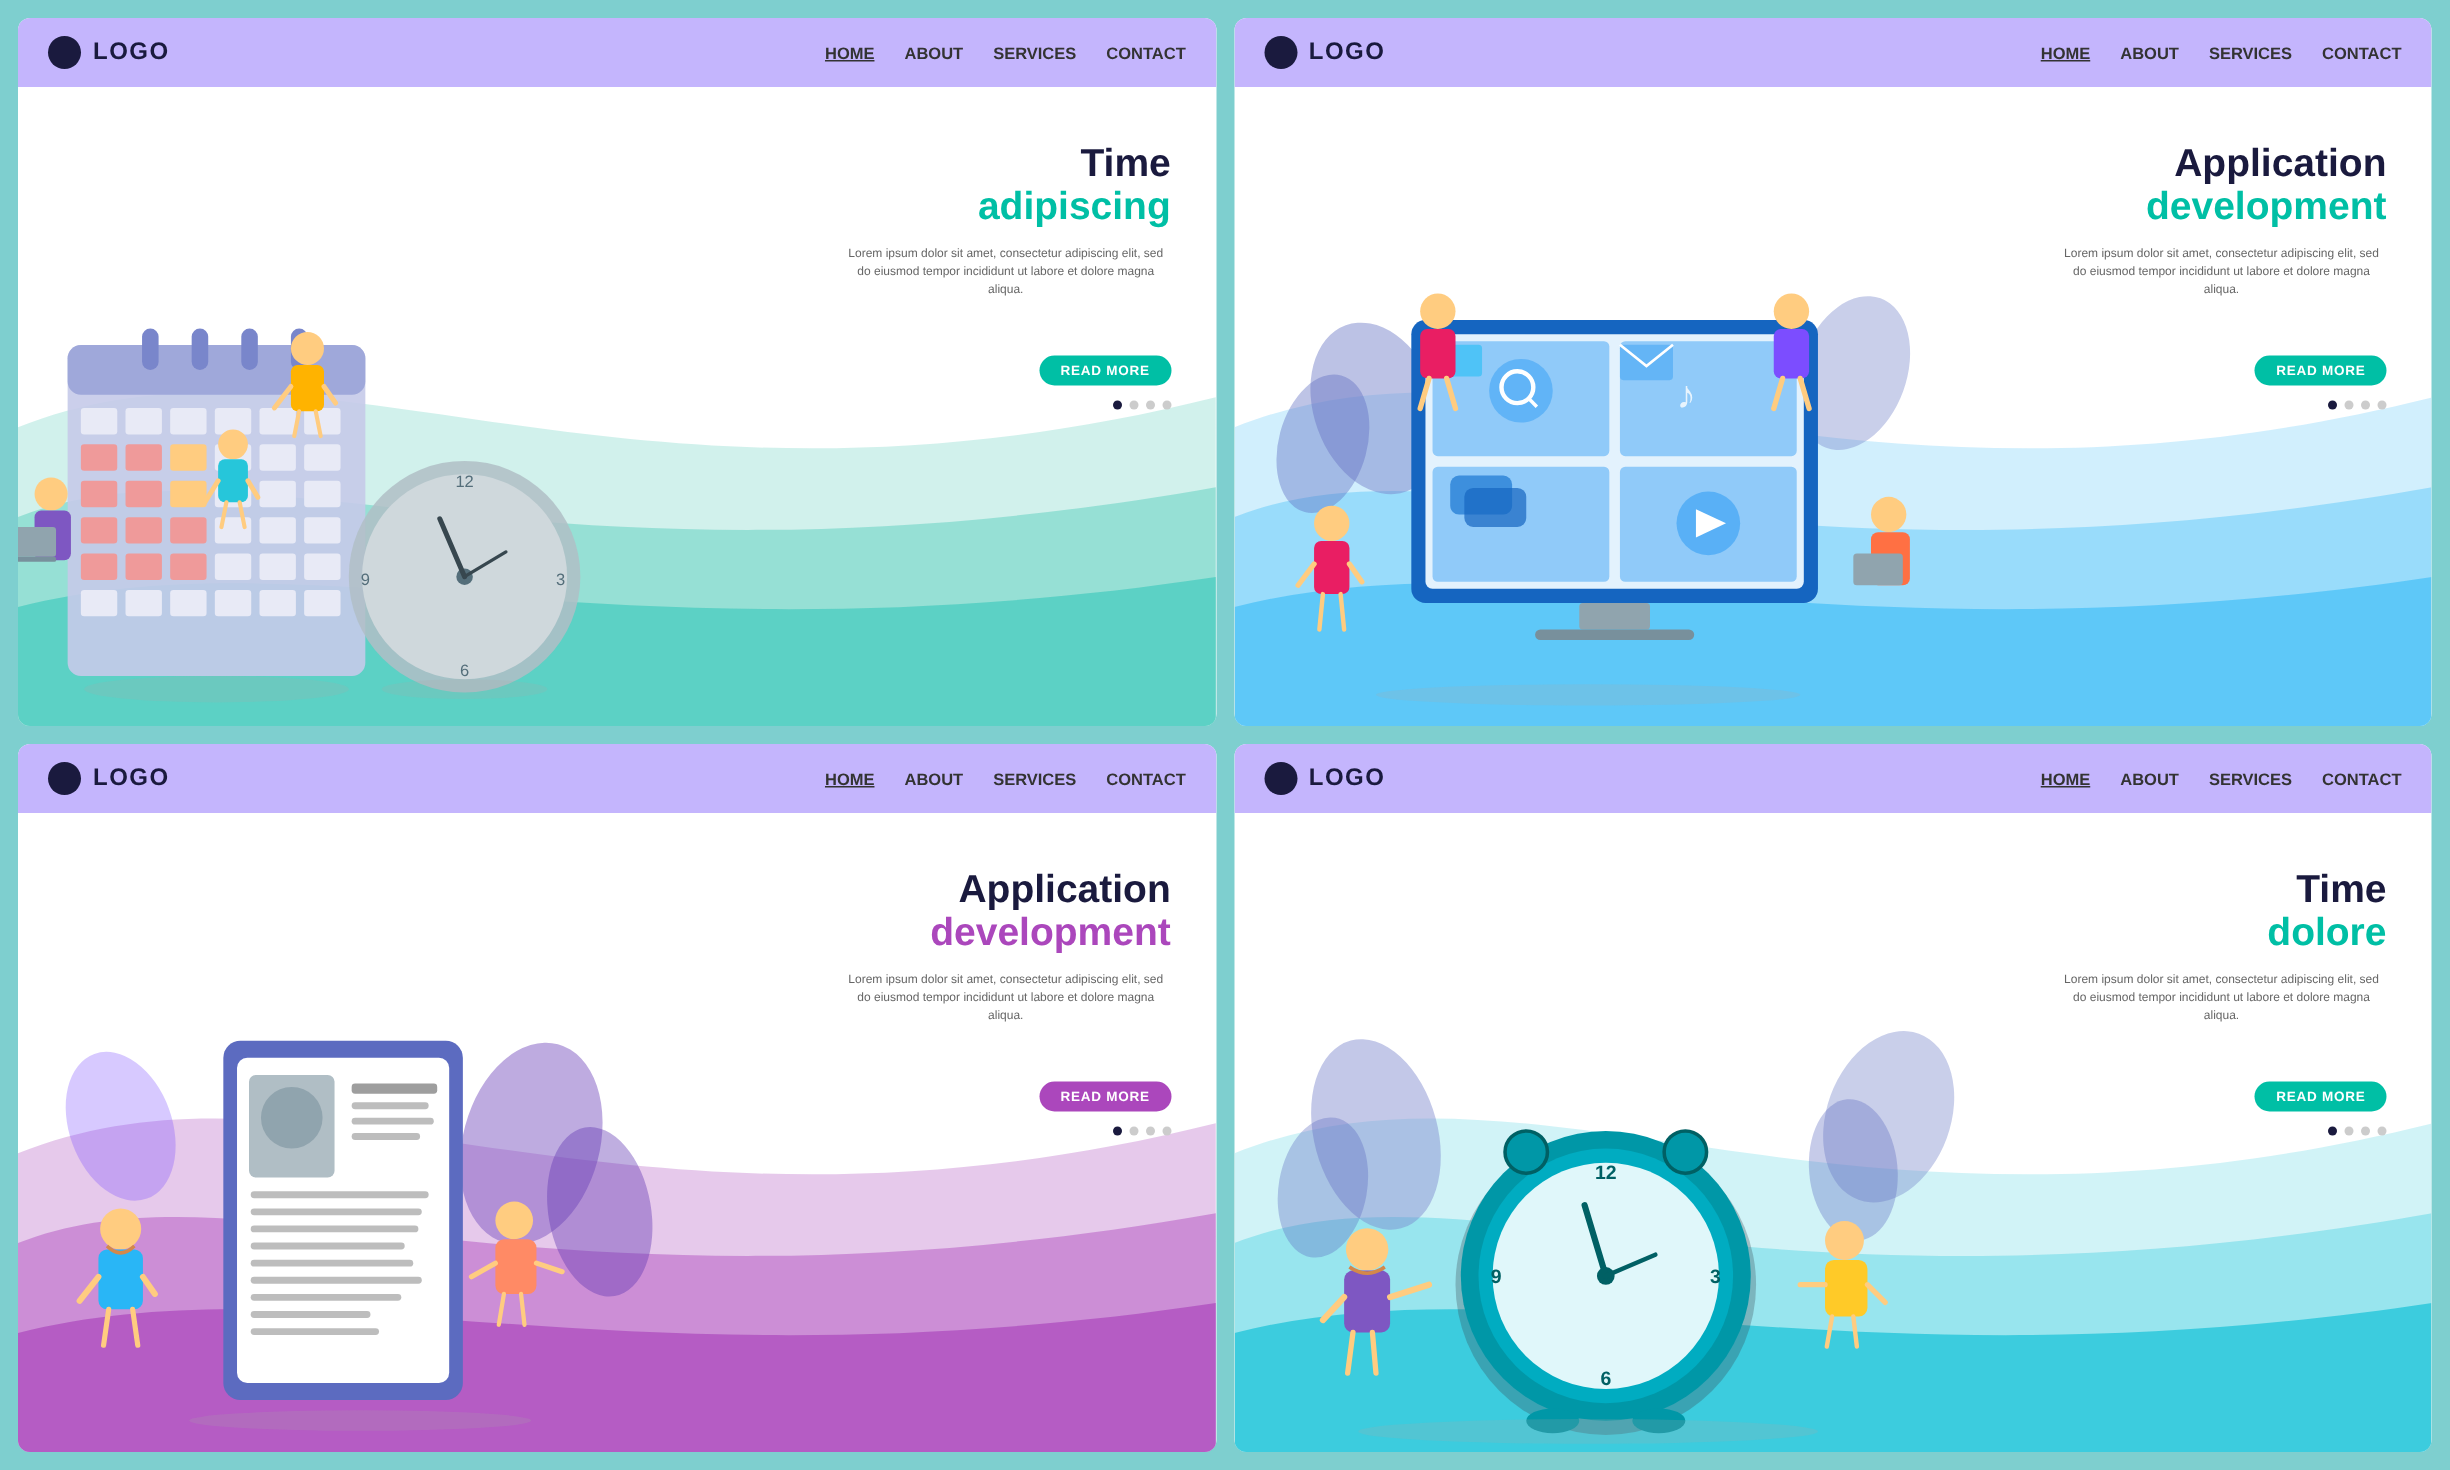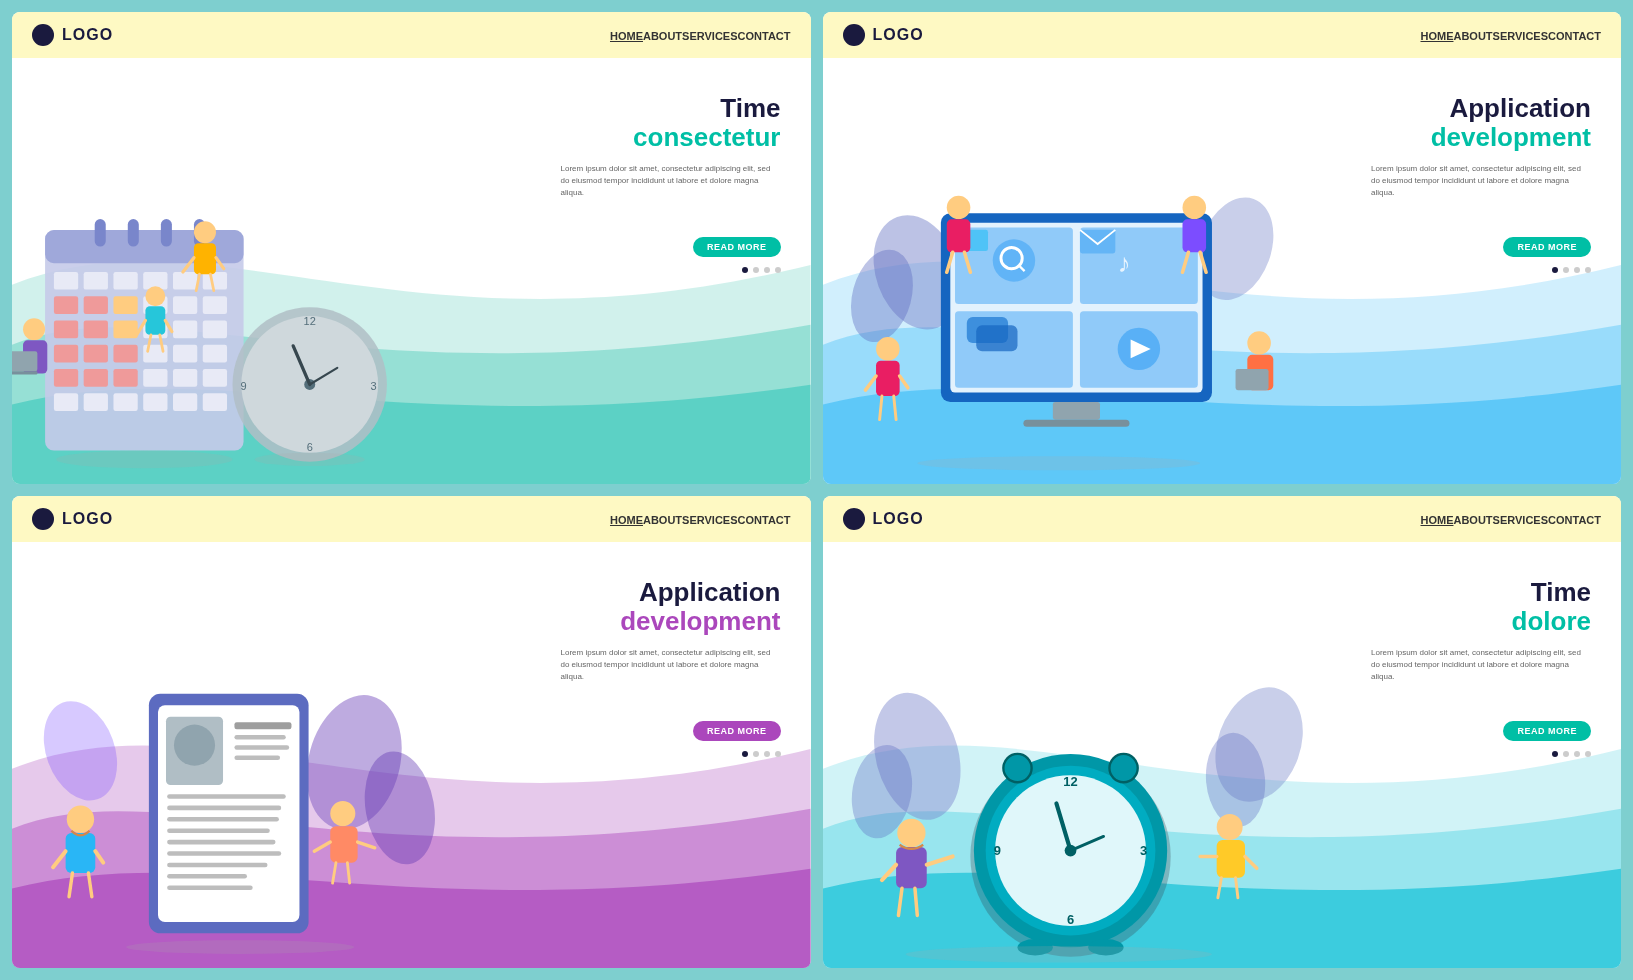--- a/index.html
+++ b/index.html
@@ -23,21 +23,21 @@
       position: relative;
       display: flex;
       flex-direction: column;
     }
 
     
     .nav {
       display: flex;
       align-items: center;
       padding: 12px 20px;
-      background: #fef9c3;
+      background: #c4b5fd;
       position: relative;
       z-index: 10;
       flex-shrink: 0;
     }
     .logo-area {
       display: flex;
       align-items: center;
       gap: 8px;
       margin-right: auto;
     }
@@ -48,20 +48,21 @@
       border-radius: 50%;
     }
     .logo-text {
       font-weight: 700;
       font-size: 16px;
       color: #1a1a3e;
       letter-spacing: 1px;
     }
     .nav-links {
       display: flex;
+      gap: 20px;
       list-style: none;
     }
     .nav-links li a {
       text-decoration: none;
       font-size: 11px;
       color: #333;
       font-weight: 700;
     }
     .nav-links li.active a {
       text-decoration: underline;
@@ -94,21 +95,21 @@
       font-size: 26px;
       font-weight: 700;
       color: #00bfa5;
       line-height: 1.1;
       margin-bottom: 12px;
     }
     .desc-text {
       font-size: 8px;
       color: #666;
       line-height: 1.5;
-      text-align: left;
+      text-align: center;
       margin-bottom: 14px;
     }
     .read-more-btn {
       display: inline-block;
       background: #00bfa5;
       color: white;
       font-size: 9px;
       padding: 5px 14px;
       border-radius: 12px;
       font-weight: 600;
@@ -247,21 +248,21 @@
       <line x1="139" y1="112" x2="145" y2="122" stroke="#ffcc80" stroke-width="3" stroke-linecap="round"></line>
       <line x1="126" y1="125" x2="123" y2="140" stroke="#ffcc80" stroke-width="2.5" stroke-linecap="round"></line>
       <line x1="134" y1="125" x2="137" y2="140" stroke="#ffcc80" stroke-width="2.5" stroke-linecap="round"></line>
 
       <ellipse cx="120" cy="238" rx="80" ry="8" fill="#aaa" opacity="0.2"></ellipse>
       <ellipse cx="270" cy="238" rx="50" ry="6" fill="#aaa" opacity="0.2"></ellipse>
     </svg>
 
     <div class="content-right">
       <div class="title-line1">Time</div>
-      <div class="title-line2">consectetur</div>
+      <div class="title-line2">adipiscing</div>
       <p class="desc-text">Lorem ipsum dolor sit amet, consectetur adipiscing elit, sed do eiusmod tempor incididunt ut labore et dolore magna aliqua.</p>
       <div class="read-more-btn">READ MORE</div>
       <div class="dots">
         <div class="dot active"></div>
         <div class="dot"></div>
         <div class="dot"></div>
         <div class="dot"></div>
       </div>
     </div>
   </div>

